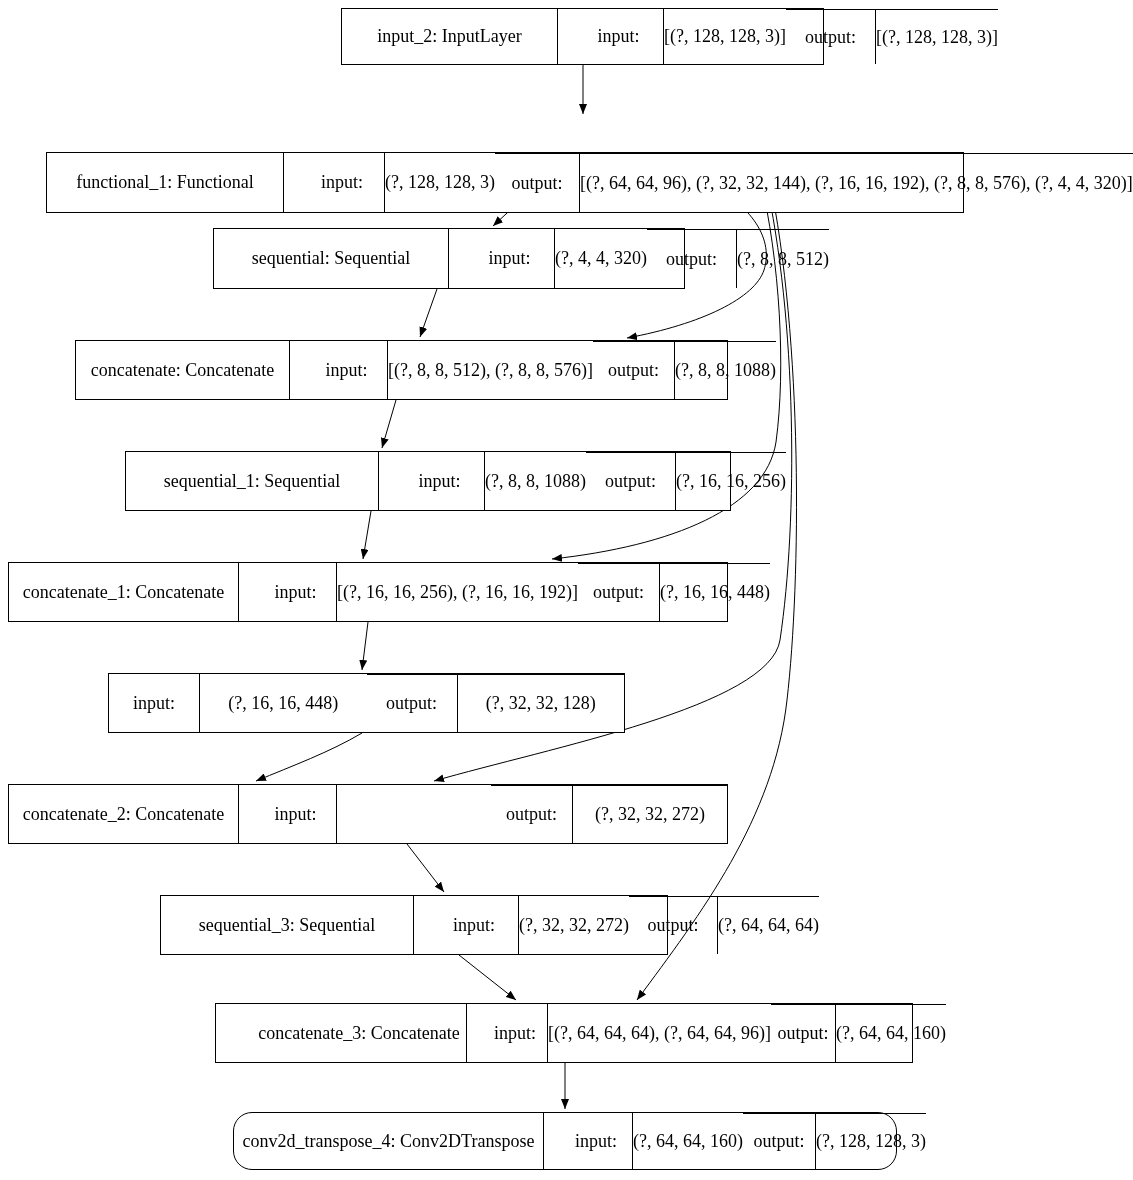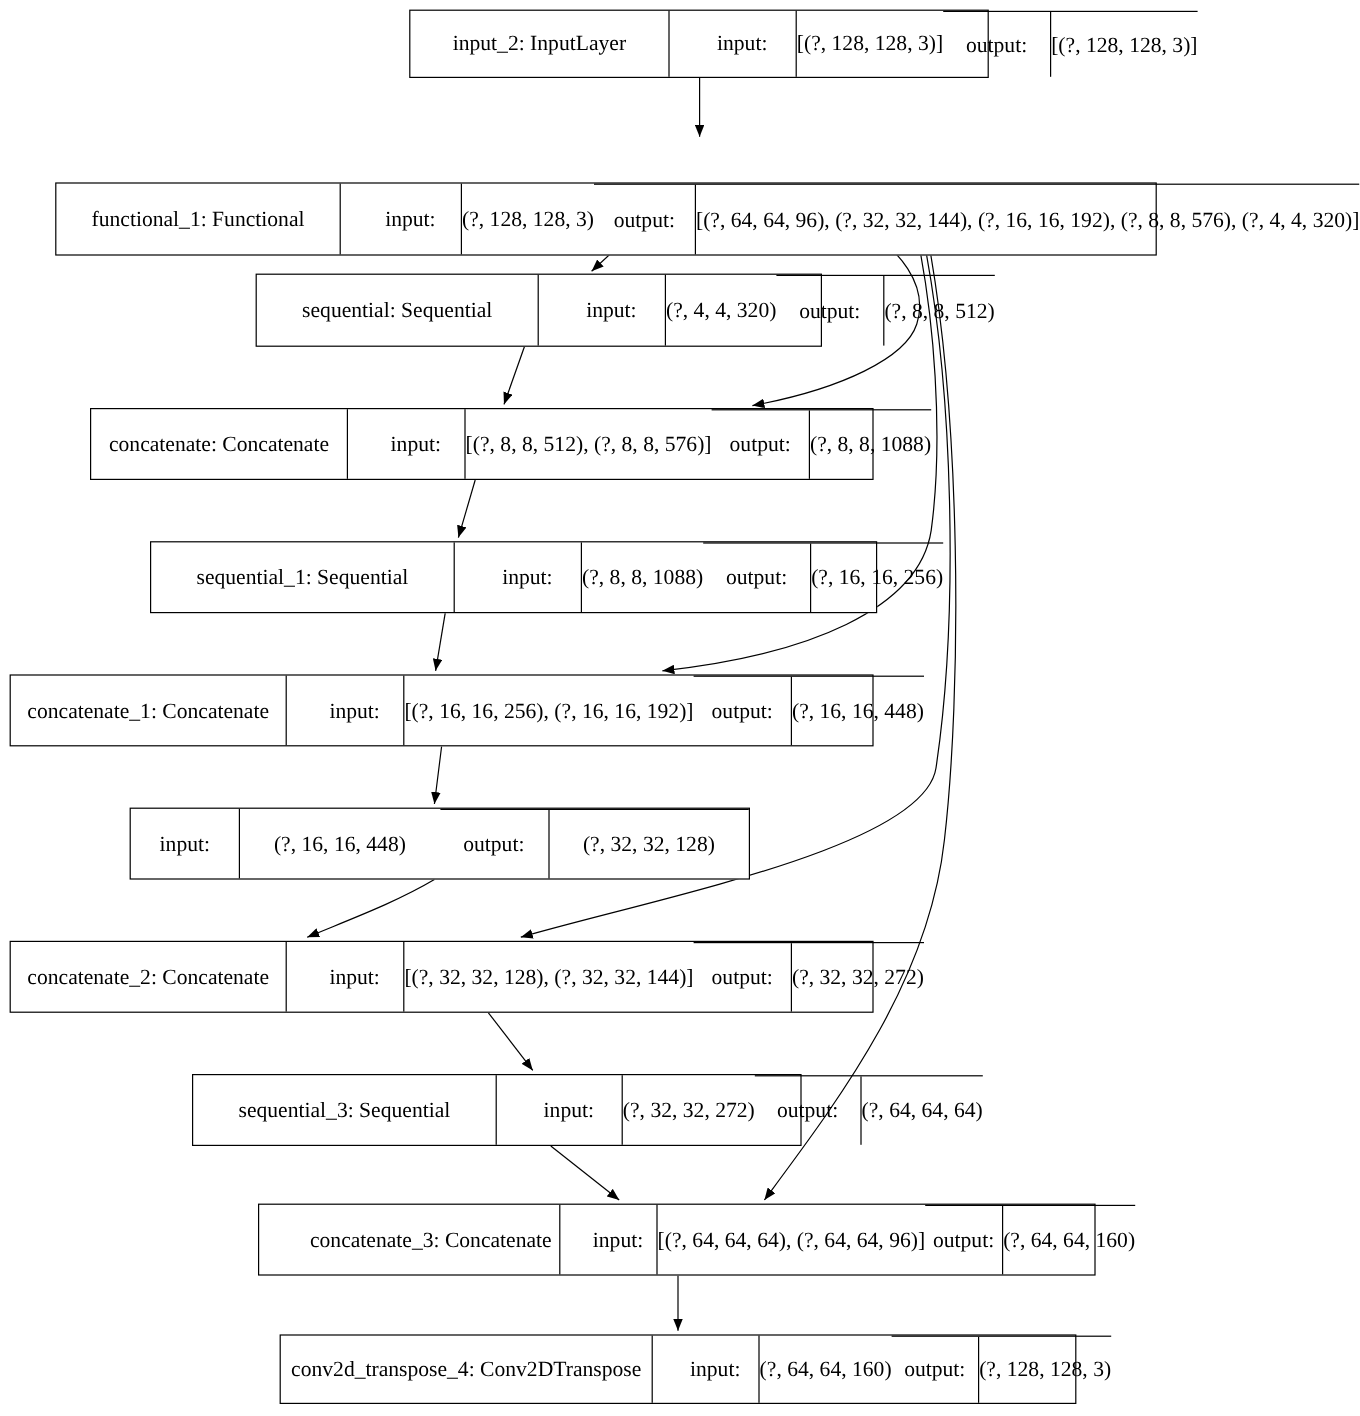--- a/index.html
+++ b/index.html
@@ -140,21 +140,20 @@
         <div class="val">(?, 32, 32, 128)</div>
       </div>
     </div>
   </div>
 
   <div class="node" style="left:8px;top:784px;width:720px;height:60px;">
     <div class="title" style="width:230px;">concatenate_2: Concatenate</div>
     <div class="rows">
       <div class="row">
         <div class="lbl" style="width:82px;">input:</div>
-        <div class="val">[(?, 32, 32, 128), (?, 32, 32, 144)]</div>
       </div>
       <div class="row">
         <div class="lbl" style="width:82px;">output:</div>
         <div class="val">(?, 32, 32, 272)</div>
       </div>
     </div>
   </div>
 
   <div class="node" style="left:160px;top:895px;width:508px;height:60px;">
     <div class="title" style="width:253px;">sequential_3: Sequential</div>
@@ -177,21 +176,21 @@
         <div class="lbl" style="width:65px;">input:</div>
         <div class="val">[(?, 64, 64, 64), (?, 64, 64, 96)]</div>
       </div>
       <div class="row">
         <div class="lbl" style="width:65px;">output:</div>
         <div class="val">(?, 64, 64, 160)</div>
       </div>
     </div>
   </div>
 
-  <div class="node" style="left:233px;top:1112px;width:664px;height:58px;">
+  <div class="node" style="left:233px;top:1112px;width:664px;height:58px;border-radius:19px;">
     <div class="title" style="width:310px;">conv2d_transpose_4: Conv2DTranspose</div>
     <div class="rows">
       <div class="row">
         <div class="lbl" style="width:73px;">input:</div>
         <div class="val">(?, 64, 64, 160)</div>
       </div>
       <div class="row">
         <div class="lbl" style="width:73px;">output:</div>
         <div class="val">(?, 128, 128, 3)</div>
       </div>

